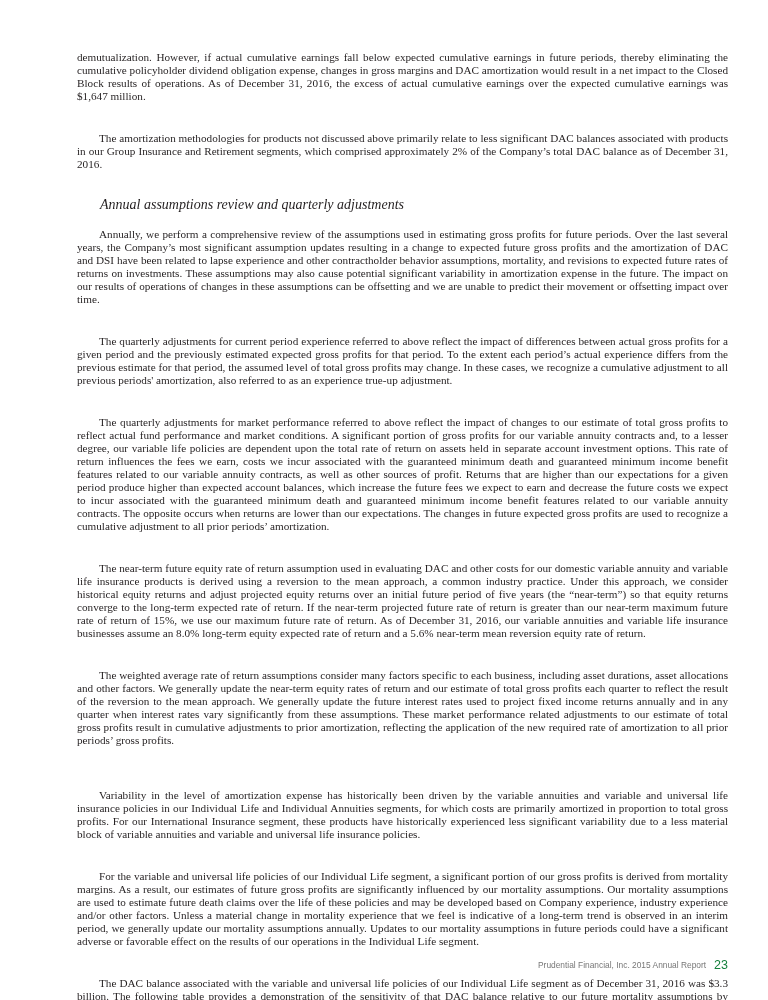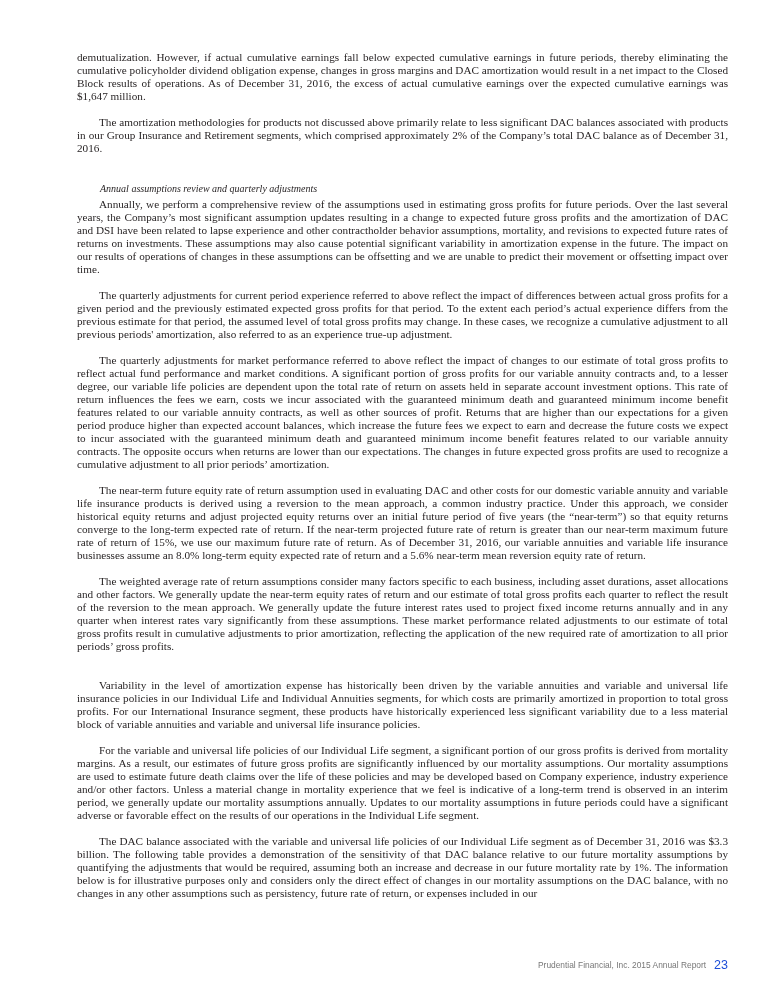--- a/index.html
+++ b/index.html
@@ -3,32 +3,32 @@
 <meta charset="utf-8">
 <style>
   html, body { margin: 0; padding: 0; background: #ffffff; }
   body { width: 768px; height: 1000px; position: relative; overflow: hidden; }
   .page {
     position: absolute; left: 77px; top: 16px; width: 651px;
     font-family: "Liberation Serif", serif; font-size: 11.2px; line-height: 13px;
     color: #231f20;
   }
   p { margin: 0; text-align: justify; text-align-last: left; }
-  .indent { text-indent: 22px; }
+  .indent { text-indent: 22px; margin-top: 16px; }
   .gap { height: 13px; }
   .gap-lg { height: 26px; }
   .heading {
-    font-family: "Liberation Serif", serif; font-style: italic; font-size: 10px;
+    font-family: "Liberation Serif", serif; font-style: italic; font-size: 14px;
     line-height: 15px; margin-left: 23px; margin-top: 0; margin-bottom: 2px;
   }
   .footer {
     position: absolute; top: 958px; left: 0; width: 728px; text-align: right;
     font-family: "Liberation Sans", sans-serif; color: #777777; font-size: 8.4px;
   }
-  .footer .pg { font-size: 12.5px; color: #1d4ed8; margin-left: 8px; vertical-align: -1px; }
+  .footer .pg { font-size: 12.5px; color: #15803d; margin-left: 8px; vertical-align: -1px; }
 </style>
 </head>
 <body>
 
 <div class="page">
   <div style="height:35px"></div>
   <p>demutualization. However, if actual cumulative earnings fall below expected cumulative earnings in future periods, thereby eliminating the cumulative policyholder dividend obligation expense, changes in gross margins and DAC amortization would result in a net impact to the Closed Block results of operations. As of December 31, 2016, the excess of actual cumulative earnings over the expected cumulative earnings was $1,647 million.</p>
   <div class="gap"></div>
   <p class="indent">The amortization methodologies for products not discussed above primarily relate to less significant DAC balances associated with products in our Group Insurance and Retirement segments, which comprised approximately 2% of the Company’s total DAC balance as of December 31, 2016.</p>
   <div class="gap-lg"></div>

